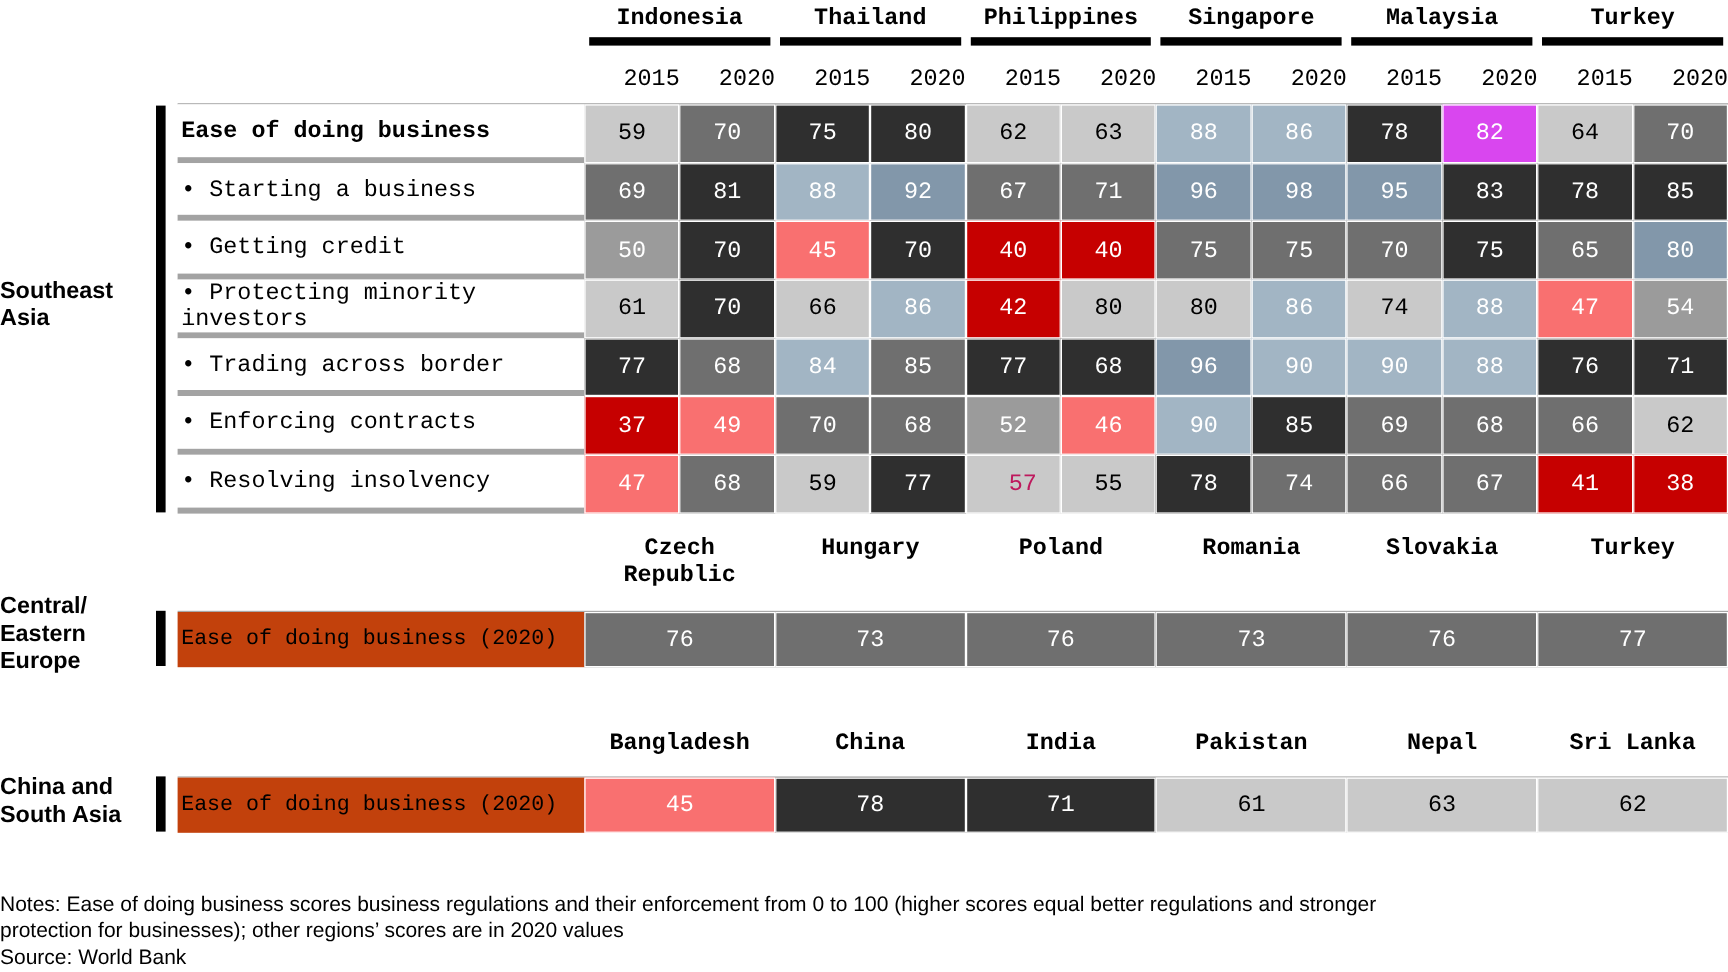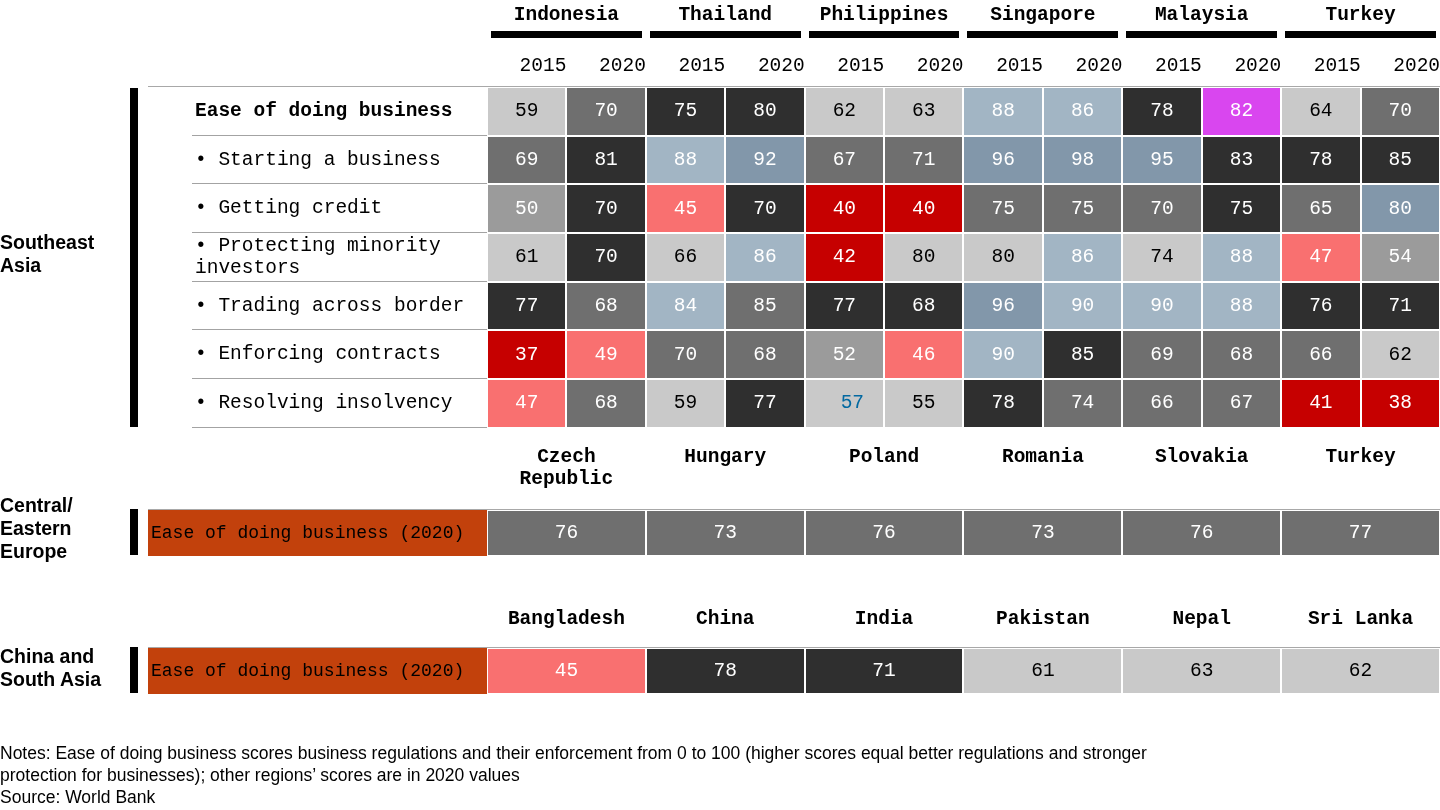--- a/index.html
+++ b/index.html
@@ -16,21 +16,21 @@
   .country-underline{height:7px;background:#000;margin:0 4px;}
 
   #sea-years{left:487px;top:55px;width:953px;display:flex;}
   .year-cell{flex:1;text-align:right;font-size:19.5px;}
 
   
   #sea-table{left:148px;top:86px;width:1292px;display:grid;
     grid-template-columns:339px repeat(12,1fr);grid-auto-rows:48.7px;
     border-top:1px solid #a8a8a8;}
   .row-label{display:flex;align-items:center;padding-left:3px;font-size:19.5px;
-    background:#fff;border-bottom:1px solid #a3a3a3;margin-left:44px;}
+    background:#fff;border-bottom:5px solid #a3a3a3;}
   .row-label.bold{font-weight:bold;}
   .cell{display:flex;align-items:center;justify-content:center;font-size:19.5px;
     border:1px solid #fff;box-sizing:border-box;}
 
   
   .wide-countries{width:953px;left:487px;display:flex;}
   .wide-head{flex:1;text-align:center;font-weight:bold;font-size:19.5px;line-height:22px;white-space:pre-line;}
   .single-row{left:148px;width:1292px;display:grid;grid-template-columns:339px repeat(6,1fr);
     grid-auto-rows:46px;border-top:1px solid #a8a8a8;}
   .row-label2{display:flex;align-items:center;padding-left:3px;font-size:18px;background:#c2410c;}
@@ -176,21 +176,21 @@
     <div class="cell" style="background: rgb(47, 47, 47); color: rgb(255, 255, 255);">85</div>
     <div class="cell" style="background: rgb(111, 111, 111); color: rgb(255, 255, 255);">69</div>
     <div class="cell" style="background: rgb(111, 111, 111); color: rgb(255, 255, 255);">68</div>
     <div class="cell" style="background: rgb(111, 111, 111); color: rgb(255, 255, 255);">66</div>
     <div class="cell" style="background: rgb(201, 201, 201); color: rgb(0, 0, 0);">62</div>
     <div class="row-label">• Resolving insolvency</div>
     <div class="cell" style="background: rgb(249, 112, 112); color: rgb(255, 255, 255);">47</div>
     <div class="cell" style="background: rgb(111, 111, 111); color: rgb(255, 255, 255);">68</div>
     <div class="cell" style="background: rgb(201, 201, 201); color: rgb(0, 0, 0);">59</div>
     <div class="cell" style="background: rgb(47, 47, 47); color: rgb(255, 255, 255);">77</div>
-    <div class="cell" style="background: rgb(201, 201, 201); color: #0369a1; padding-left: 16px;">57</div>
+    <div class="cell" style="background: rgb(201, 201, 201); color: #be185d; padding-left: 16px;">57</div>
     <div class="cell" style="background: rgb(201, 201, 201); color: rgb(0, 0, 0);">55</div>
     <div class="cell" style="background: rgb(47, 47, 47); color: rgb(255, 255, 255);">78</div>
     <div class="cell" style="background: rgb(111, 111, 111); color: rgb(255, 255, 255);">74</div>
     <div class="cell" style="background: rgb(111, 111, 111); color: rgb(255, 255, 255);">66</div>
     <div class="cell" style="background: rgb(111, 111, 111); color: rgb(255, 255, 255);">67</div>
     <div class="cell" style="background: rgb(198, 0, 0); color: rgb(255, 255, 255);">41</div>
     <div class="cell" style="background: rgb(198, 0, 0); color: rgb(255, 255, 255);">38</div>
   </div>
 
 <div class="region-label" id="label-cee">Central/

